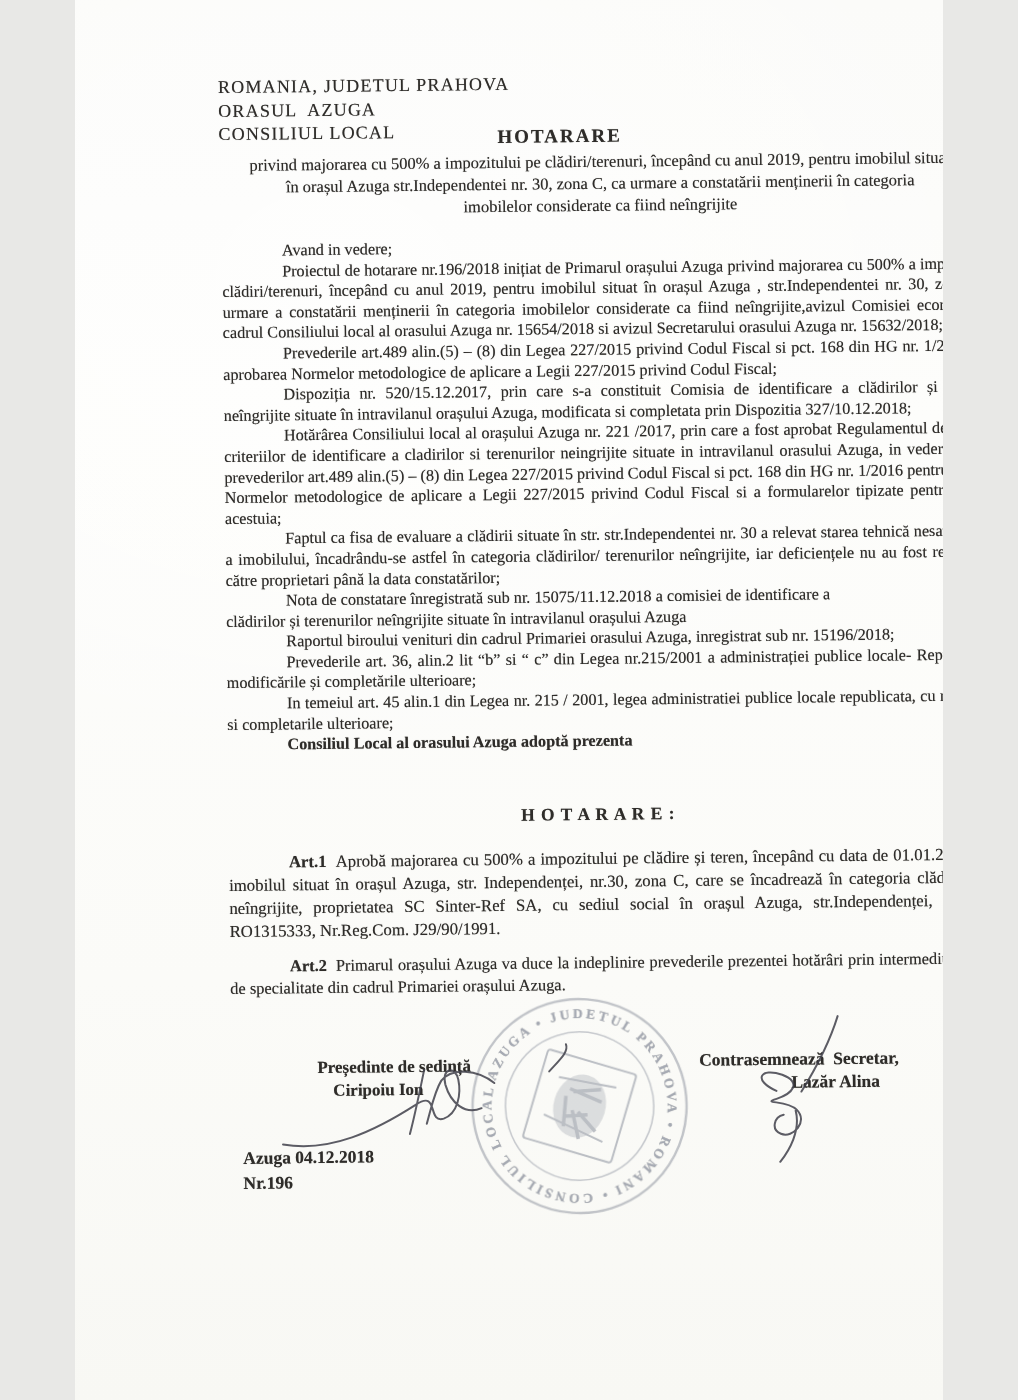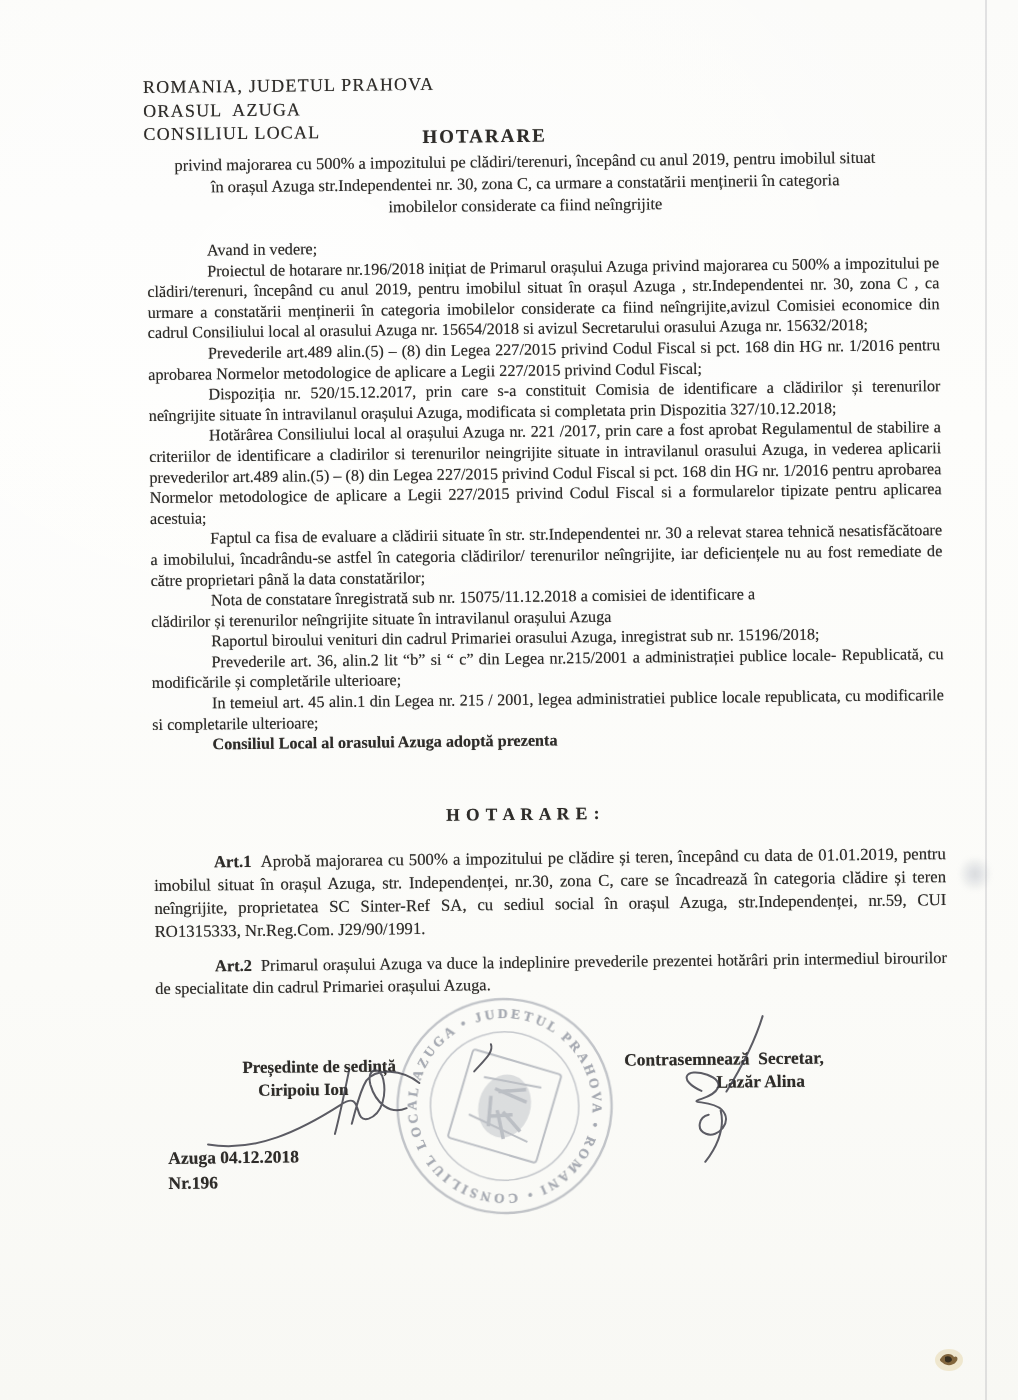--- a/index.html
+++ b/index.html
@@ -1,17 +1,17 @@
 <!DOCTYPE html>
 <html><head>
 <meta charset="utf-8">
 <style>
   html,body { margin:0; padding:0; background:#e8e8e6; }
   .page {
-    position:relative; width:1018px; height:1400px; margin:0 auto;
+    position:relative; width:868px; height:1400px; margin:0 auto;
     background:
       radial-gradient(1200px 900px at 30% 20%, rgba(255,255,255,.6), rgba(0,0,0,0) 60%),
       linear-gradient(180deg,#fbfbf9 0%, #fdfdfb 30%, #fbfbf8 70%, #f8f8f4 100%);
     overflow:hidden;
     font-family:"Liberation Serif", serif;
     color:#2e2c29;
   }
   .tilt {
     position:absolute; left:0; top:0; width:1018px; height:1400px;
     transform:rotate(-0.65deg); transform-origin:509px 700px;

